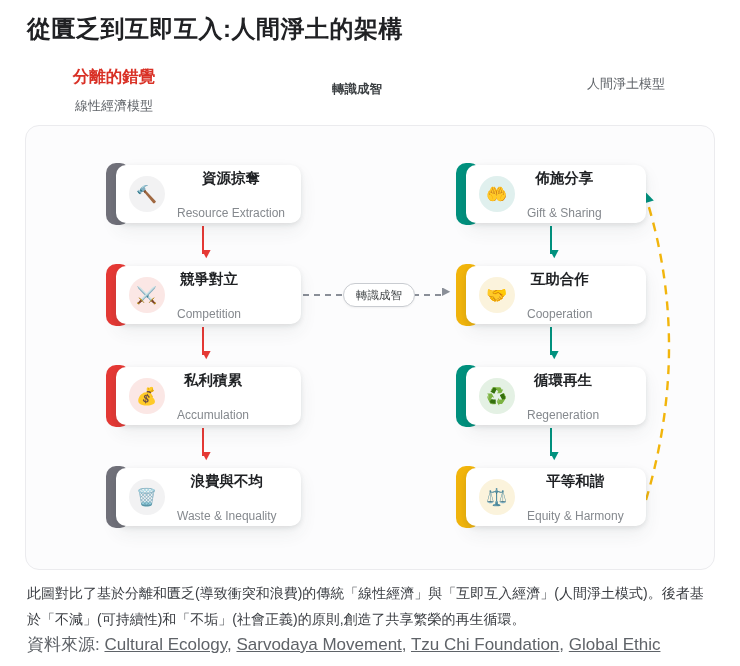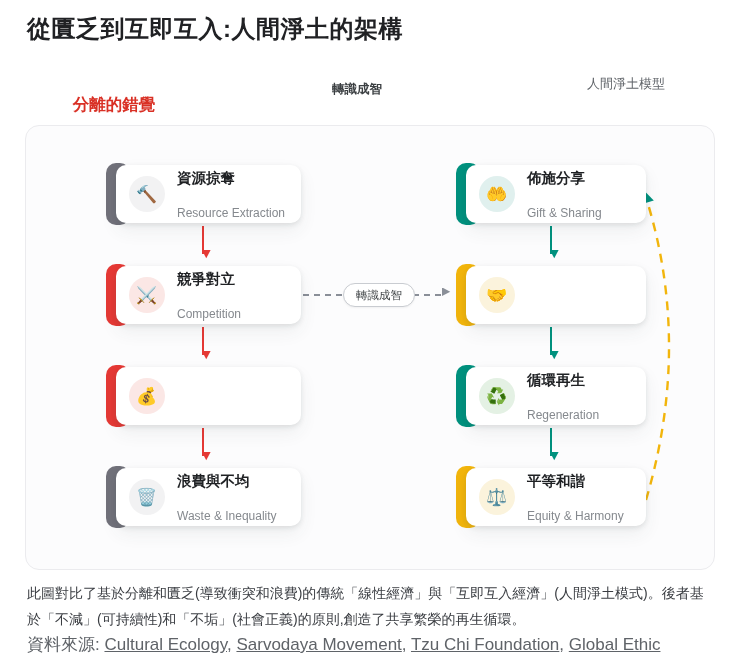--- a/index.html
+++ b/index.html
@@ -2,41 +2,41 @@
 <html><head>
 <meta charset="utf-8">
 <style>
   * { margin:0; padding:0; box-sizing:border-box; }
   html,body { width:740px; height:666px; background:#ffffff; font-family:"Liberation Sans","DejaVu Sans",sans-serif; overflow:hidden; }
   .page { position:relative; width:740px; height:600px; }
 
   .title { position:absolute; left:27px; top:13px; font-size:24px; font-weight:700; color:#202124; letter-spacing:.5px; }
 
   .col-header { position:absolute; top:66px; width:180px; text-align:center; }
-  .col-header .hd { font-size:16.5px; font-weight:700;margin-top:28px; }
+  .col-header .hd { font-size:16.5px; font-weight:700; }
   .col-header .sub { margin-top:9px; font-size:13px; color:#5f6368;text-align:center; }
   .hdr-left { left:24px; }
   .hdr-left .hd { color:#d93025; }
   .hdr-right { left:536px; }
   .hdr-right .hd { color:#0a9d8a; }
   .hdr-center { position:absolute; left:287px; top:81px; width:140px; text-align:center; font-size:12.5px; font-weight:600; color:#3c4043; }
 
   .panel { position:absolute; left:25px; top:125px; width:690px; height:445px; background:#fcfcfd; border:1px solid #ebebee; border-radius:14px; }
 
   .arrow-layer { position:absolute; left:0; top:0; width:690px; height:445px; }
 
   .card { position:absolute; height:62px; }
   .card .accent { position:absolute; left:0; top:0; bottom:0; width:24px; border-radius:10px; }
   .card .body { position:absolute; left:10px; top:2px; right:0; bottom:2px; background:#ffffff; border-radius:10px;
                 box-shadow:0 2px 5px rgba(60,64,67,.12), 0 8px 18px rgba(60,64,67,.07);
                 display:flex; align-items:center; }
   .card .icon-circle { width:36px; height:36px; border-radius:50%; margin:0 12px 0 13px; flex:0 0 36px;
                 display:flex; align-items:center; justify-content:center; font-size:17px; line-height:1;
                 font-family:"DejaVu Sans",sans-serif; }
-  .card .txt .t { font-size:14.5px; font-weight:700; color:#1f2124; }
+  .card .txt .t { font-size:14.5px; font-weight:700; color:#1f2124;text-align:center; }
   .card .txt .s { margin-top:18px; font-size:12px; color:#85898e; }
 
   .col-left  { left:80px;  width:195px; }
   .col-right { left:430px; width:190px; }
   .row-0 { top:37px; } .row-1 { top:138px; } .row-2 { top:239px; } .row-3 { top:340px; }
 
   .accent-gray  .accent { background:#71717a; }
   .accent-red   .accent { background:#e53935; }
   .accent-teal  .accent { background:#00917e; }
   .accent-amber .accent { background:#f2b50c; }
@@ -124,20 +124,24 @@
           <div class="t">競爭對立</div>
           <div class="s">Competition</div>
         </div>
       </div>
     </div>
 
     <div class="card col-left row-2 accent-red ibg-red">
       <div class="accent"></div>
       <div class="body">
         <div class="icon-circle">💰</div>
+        <div class="txt">
+          <div class="t">私利積累</div>
+          <div class="s">Accumulation</div>
+        </div>
       </div>
     </div>
 
     <div class="card col-left row-3 accent-gray ibg-gray">
       <div class="accent"></div>
       <div class="body">
         <div class="icon-circle">🗑️</div>
         <div class="txt">
           <div class="t">浪費與不均</div>
           <div class="s">Waste &amp; Inequality</div>
@@ -153,20 +157,24 @@
           <div class="t">佈施分享</div>
           <div class="s">Gift &amp; Sharing</div>
         </div>
       </div>
     </div>
 
     <div class="card col-right row-1 accent-amber ibg-cream">
       <div class="accent"></div>
       <div class="body">
         <div class="icon-circle">🤝</div>
+        <div class="txt">
+          <div class="t">互助合作</div>
+          <div class="s">Cooperation</div>
+        </div>
       </div>
     </div>
 
     <div class="card col-right row-2 accent-teal ibg-green">
       <div class="accent"></div>
       <div class="body">
         <div class="icon-circle">♻️</div>
         <div class="txt">
           <div class="t">循環再生</div>
           <div class="s">Regeneration</div>

